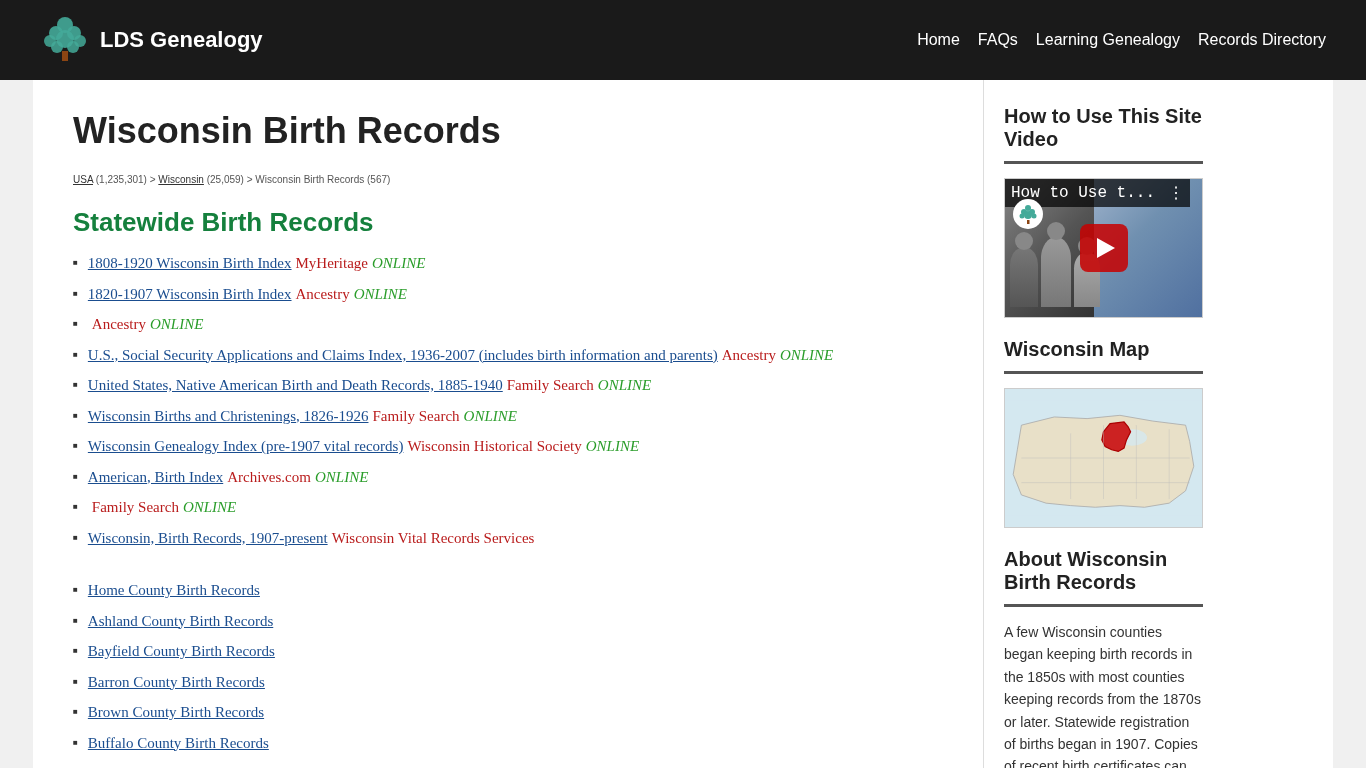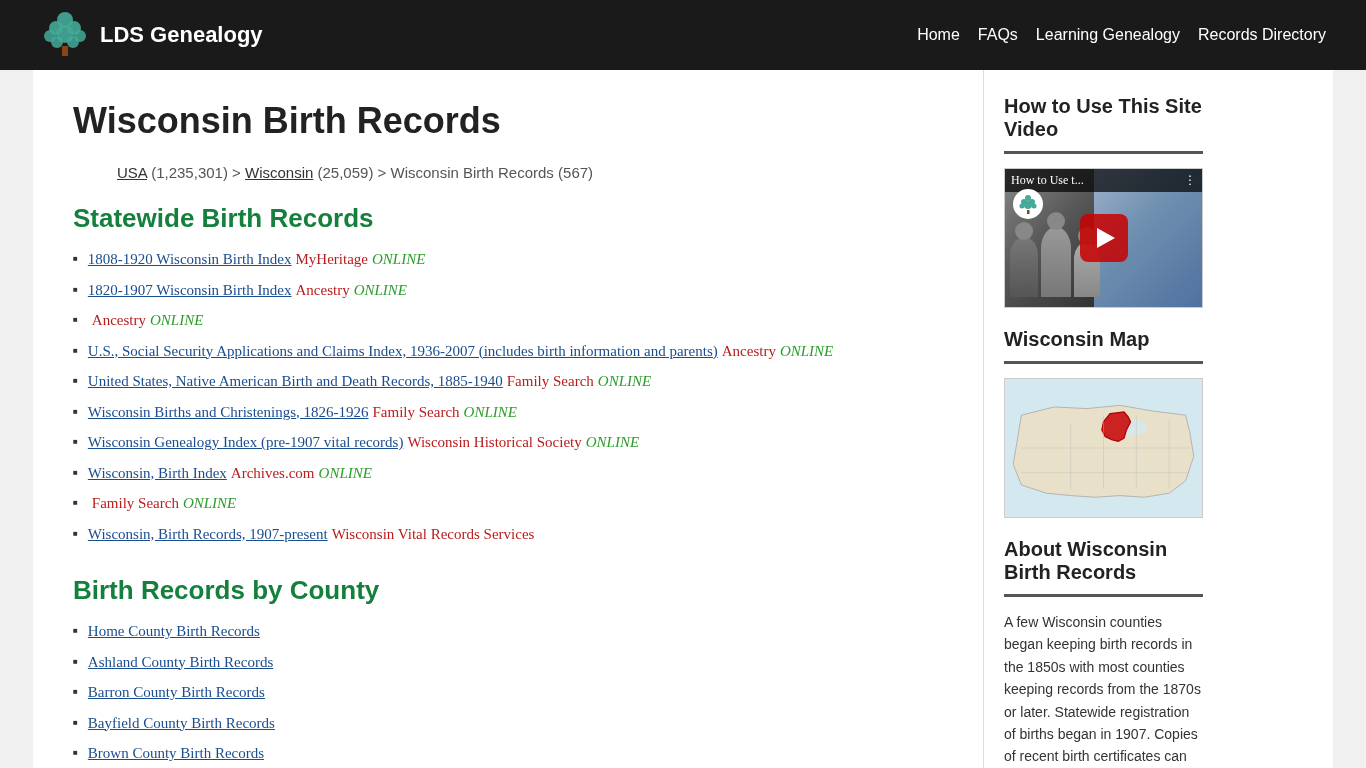--- a/index.html
+++ b/index.html
@@ -4,21 +4,21 @@
   <style>
     * { margin: 0; padding: 0; box-sizing: border-box; }
     body { font-family: Georgia, 'Times New Roman', serif; font-size: 16px; color: #333; background: #e8e8e8; }
 
     
     #header {
       background: #1a1a1a;
       display: flex;
       align-items: center;
       padding: 0 40px;
-      height: 70px;
+      height: 80px;
       position: relative;
     }
     #logo-area {
       display: flex;
       align-items: center;
       gap: 10px;
       text-decoration: none;
       color: white;
     }
     #logo-tree {
@@ -68,25 +68,24 @@
 
     #page-title {
       font-size: 36px;
       font-weight: bold;
       color: #222;
       margin-bottom: 22px;
       font-family: Arial, sans-serif;
     }
 
     #breadcrumb {
-      font-size: 15px;
+      font-size: 10px;
       color: #555;
       margin-bottom: 22px;
       font-family: Arial, sans-serif;
-      margin-left: 44px;
     }
     #breadcrumb a {
       color: #333;
       text-decoration: underline;
       cursor: pointer;
     }
 
     .section-title {
       font-size: 26px;
       font-weight: bold;
@@ -182,25 +181,25 @@
     }
     #video-bg-right {
       position: absolute;
       right: 0; top: 0;
       width: 55%;
       height: 100%;
       background: linear-gradient(135deg, #9fb3cc 0%, #7090b0 40%, #5070a0 100%);
     }
     #video-title-bar {
       position: absolute;
-      top: 0; left: 0; right: 0;
+      top: 0; left: 0; right: 12px;
       background: rgba(0,0,0,0.7);
       color: white;
-      font-size: 12px;
-      font-family: Liberation Serif, serif;
+      font-size: 16px;
+      font-family: Liberation Mono, monospace;
       padding: 4px 6px;
       display: flex;
       align-items: center;
       justify-content: space-between;
     }
     #video-play-btn {
       position: absolute;
       width: 48px;
       height: 48px;
       background: rgba(200,0,0,0.85);
@@ -354,48 +353,47 @@
           <span class="record-link">Wisconsin Births and Christenings, 1826-1926</span>
           <span class="record-source"> <span>Family Search</span></span>
           <span class="online-badge">ONLINE</span>
         </li>
         <li>
           <span class="record-link">Wisconsin Genealogy Index (pre-1907 vital records)</span>
           <span class="record-source"> <span>Wisconsin Historical Society</span></span>
           <span class="online-badge">ONLINE</span>
         </li>
         <li>
-          <span class="record-link">Wisconsin, Birth Index</span>
+          <span class="record-link">American, Birth Index</span>
           <span class="record-source"> <span>Archives.com</span></span>
           <span class="online-badge">ONLINE</span>
         </li>
         <li>
           <span class="record-source"> <span>Family Search</span></span>
           <span class="online-badge">ONLINE</span>
         </li>
         <li>
           <span class="record-link">Wisconsin, Birth Records, 1907-present</span>
           <span class="record-source"> <span>Wisconsin Vital Records Services</span></span>
         </li>
       </ul>
 
-      <h2 class="section-title">Birth Records by County</h2>
 
       <ul class="record-list">
         <li>
           <span class="record-link">Home County Birth Records</span>
         </li>
         <li>
           <span class="record-link">Ashland County Birth Records</span>
         </li>
         <li>
+          <span class="record-link">Bayfield County Birth Records</span>
+        </li>
+        <li>
           <span class="record-link">Barron County Birth Records</span>
-        </li>
-        <li>
-          <span class="record-link">Bayfield County Birth Records</span>
         </li>
         <li>
           <span class="record-link">Brown County Birth Records</span>
         </li>
         <li>
           <span class="record-link">Buffalo County Birth Records</span>
         </li>
 
       </ul>
     </main>

